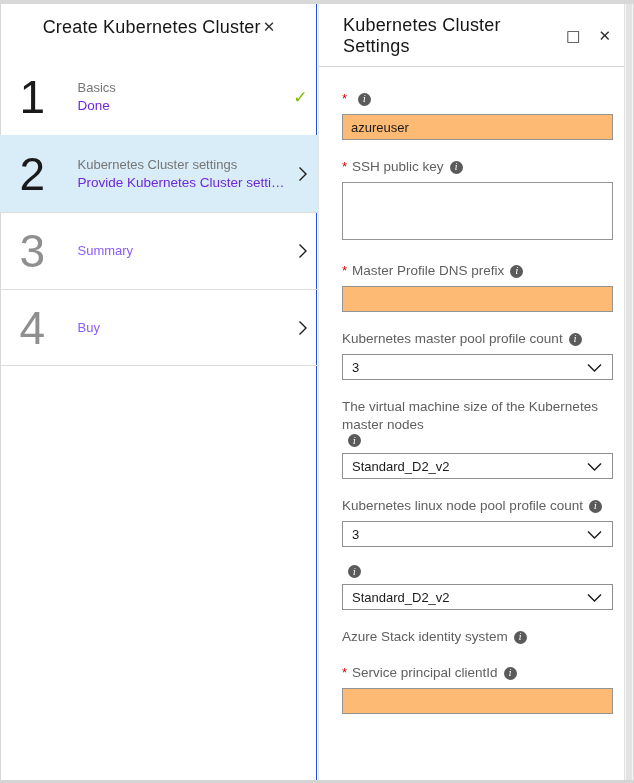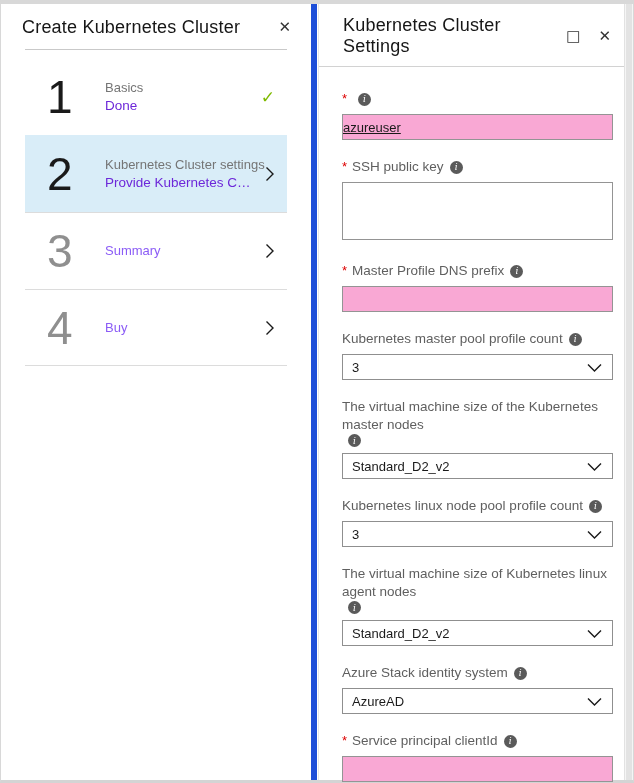--- a/index.html
+++ b/index.html
@@ -11,21 +11,21 @@
   *{box-sizing:border-box;}
   html,body{margin:0;padding:0;background:#fff;}
   body{font-family:"Liberation Sans",sans-serif;color:#1a1a1a;}
   .app{
     width:634px;height:783px;display:flex;position:relative;
     border-top:4px solid #d8d8d8;border-bottom:3px solid #d4d4d4;
     border-left:1px solid #d8d8d8;border-right:1px solid #d8d8d8;
     background:#fff;
   }
   
-  .left-panel{width:316px;border-right:6px solid #1d4ed8;background:#fff;display:flex;flex-direction:column;}
+  .left-panel{width:316px;border-right:1px solid #1d4ed8;background:#fff;display:flex;flex-direction:column;align-items:center;}
   .panel-header{display:flex;align-items:center;padding:13px 18px 11px 21px;}
   .panel-title{flex:1;font-size:18px;color:#161616;letter-spacing:.2px;}
   .icon-btn{font-size:15px;color:#333;cursor:pointer;line-height:1;padding:2px;background:none;border:none;font-family:"DejaVu Sans",sans-serif;}
   .left-divider{border-bottom:1px solid #c9c9c9;margin:0 24px 8px 24px;}
   .steps{margin:0 24px;}
   .step-item{position:relative;display:flex;align-items:center;height:77px;padding:0 34px 0 0;cursor:pointer;}
   .step-item.selected{background:var(--accent-highlight,#d9edf8);}
   .step-item.div-top{border-top:1px solid #dcdcdc;}
   .step-item.div-bottom{border-bottom:1px solid #dcdcdc;}
   .step-number{width:38px;margin-left:22px;font-size:46px;font-weight:300;line-height:1;color:#1a1a1a;flex:none;}
@@ -45,22 +45,22 @@
   .right-header .panel-title{flex:1;}
   .right-header .icon-btn{margin-left:14px;}
   .maximize-glyph{font-size:15px;color:#333;}
   .form{padding:23px 20px 0 23px;}
   .field{margin-bottom:18px;}
   .field-label{display:flex;align-items:center;font-size:13.5px;color:#5f5f5f;line-height:18px;margin-bottom:6px;flex-wrap:wrap;}
   .required-star{color:var(--required-red,#dd0000);margin-right:5px;font-size:13px;}
   .info-icon{flex:none;width:13px;height:13px;border-radius:50%;background:var(--info-gray,#5a5a5a);color:#fff;
     font-size:9px;font-style:italic;font-family:"DejaVu Serif",serif;display:inline-flex;align-items:center;justify-content:center;
     margin-left:6px;cursor:pointer;}
-  .text-input{width:100%;height:26px;border:1px solid #949494;padding:0 0;font-size:13px;color:#1a1a1a;
-    font-family:"Liberation Sans",sans-serif;background:#f9a8d4;outline:none;text-decoration:underline;}
+  .text-input{width:100%;height:26px;border:1px solid #949494;padding:0 8px;font-size:13px;color:#1a1a1a;
+    font-family:"Liberation Sans",sans-serif;background:#fdba74;outline:none;}
   .textarea-input{width:100%;height:58px;border:1px solid #949494;padding:4px 8px;font-size:13px;resize:none;
     font-family:"Liberation Sans",sans-serif;background:#fff;outline:none;}
   .select-box{width:100%;height:26px;border:1px solid #8f8f8f;background:#fff;display:flex;align-items:center;
     padding:0 10px 0 9px;cursor:pointer;}
   .select-value{flex:1;font-size:13px;color:#1a1a1a;white-space:nowrap;overflow:hidden;}
   .chev-down{stroke:#444;flex:none;}
   
   .scrollbar{position:absolute;top:0;right:0;bottom:0;width:9px;background:#f5f5f5;border-left:1px solid #e2e2e2;}
   .scrollbar-thumb{position:absolute;top:0;bottom:0;left:1px;right:1px;background:#e3e3e3;}
 </style>
@@ -175,40 +175,33 @@
           </div>
           <div class="select-box">
             <span class="select-value">3</span>
             <svg width="15" height="9" viewBox="0 0 15 9" class="chev-down">
               <polyline points="1,1.5 7.5,8 14,1.5" fill="none" stroke-width="1.4" stroke="currentColor"></polyline>
             </svg>
           </div>
         </div>
         <div class="field">
           <div class="field-label">
-            <span>The virtual machine size of Kubernetes linux agent nodes</span>
             <span class="info-icon">i</span>
           </div>
           <div class="select-box">
             <span class="select-value">Standard_D2_v2</span>
             <svg width="15" height="9" viewBox="0 0 15 9" class="chev-down">
               <polyline points="1,1.5 7.5,8 14,1.5" fill="none" stroke-width="1.4" stroke="currentColor"></polyline>
             </svg>
           </div>
         </div>
         <div class="field">
           <div class="field-label">
             <span>Azure Stack identity system</span>
             <span class="info-icon">i</span>
-          </div>
-          <div class="select-box">
-            <span class="select-value">AzureAD</span>
-            <svg width="15" height="9" viewBox="0 0 15 9" class="chev-down">
-              <polyline points="1,1.5 7.5,8 14,1.5" fill="none" stroke-width="1.4" stroke="currentColor"></polyline>
-            </svg>
           </div>
         </div>
         <div class="field"><div class="field-label">
             <span class="required-star">*</span>
             <span>Service principal clientId</span>
             <span class="info-icon">i</span>
           </div><input class="text-input" type="text" style=""></div>
       </div>
     <div class="scrollbar">
       <div class="scrollbar-thumb"></div>

